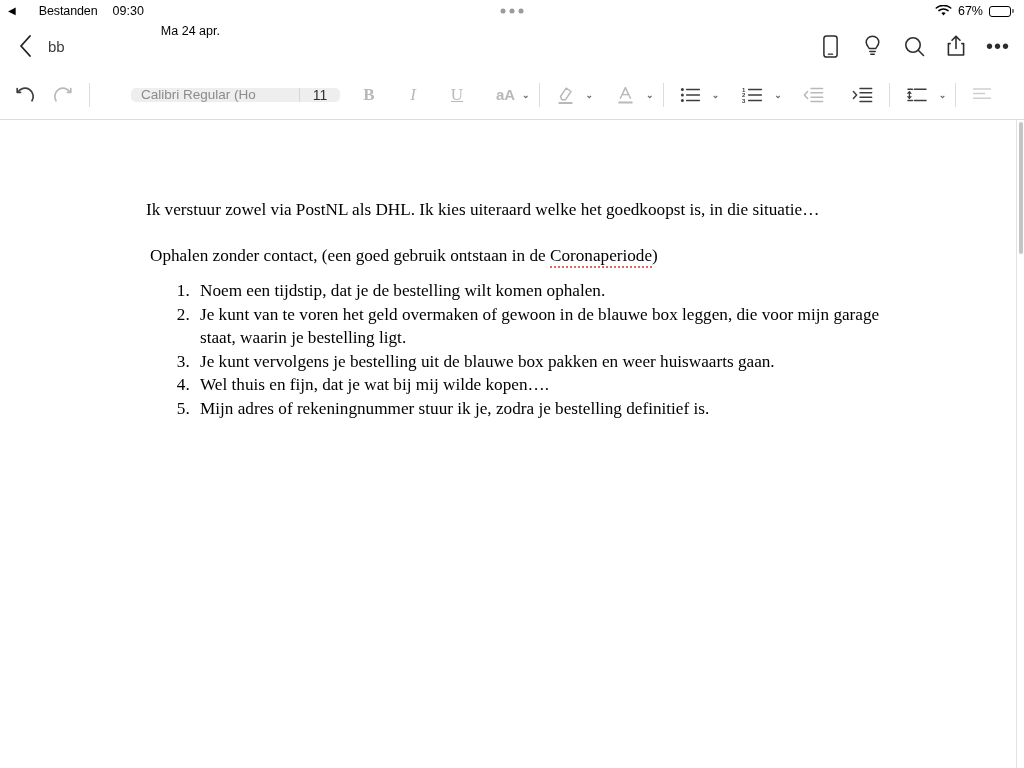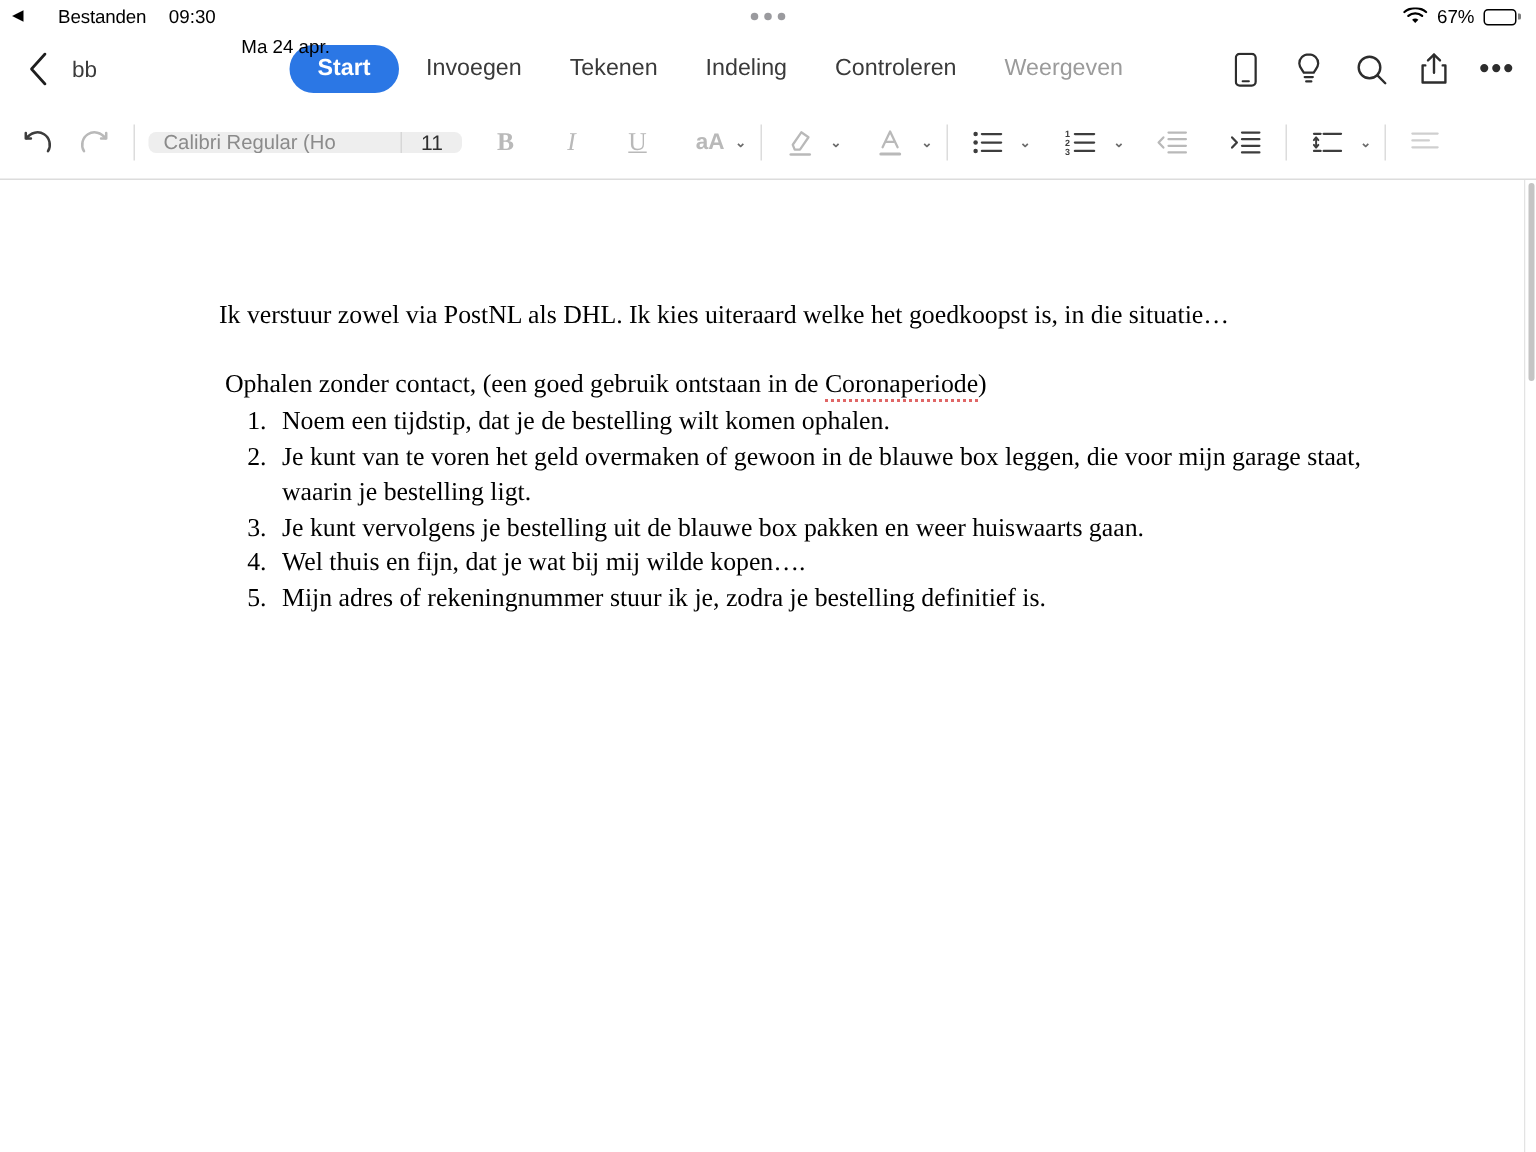--- a/index.html
+++ b/index.html
@@ -196,20 +196,21 @@
     background: #dcdcdc;
     margin: 0 9px;
   }
   .font-box {
     display: flex;
     align-items: center;
     height: 14px;
     background: #eeeeee;
     border-radius: 5px;
     overflow: hidden;
+    margin-left: 32px;
   }
   .font-name {
     width: 148px;
     font-size: 13.5px;
     color: #8b8b8b;
     padding: 0 10px;
     line-height: 30px;
     white-space: nowrap;
     overflow: hidden;
   }
@@ -267,21 +268,21 @@
     margin: 0 0 22px 0;
   }
   .para-lead {
     margin: 14px 0 2px 4px;
   }
   .spell {
     border-bottom: 2px dotted #e06666;
     padding-bottom: 1px;
   }
   ol.list {
-    margin: 0;
+    margin: 12px;
     padding-left: 36px;
     list-style: decimal;
   }
   ol.list li {
     padding-left: 6px;
     margin: 0;
   }
   ol.list li::marker {
     font-family: "Liberation Serif", serif;
   }
@@ -347,28 +348,20 @@
 </div>
 
 <div class="appbar">
   <div class="back-chevron">
     <svg width="13" height="22" viewBox="0 0 13 22" fill="none">
       <path d="M11 1 L2 11 L11 21" stroke="#1f1f1f" stroke-width="1.8" fill="none" stroke-linecap="round" stroke-linejoin="round"></path>
     </svg>
   </div>
   <div class="doc-title">bb</div>
 
-  <div class="tabs">
-    <div class="tab active">Start</div>
-    <div class="tab">Invoegen</div>
-    <div class="tab">Tekenen</div>
-    <div class="tab">Indeling</div>
-    <div class="tab">Controleren</div>
-    <div class="tab faded">Weergeven</div>
-  </div>
 
   <div class="appbar-right">
     <span class="icon-btn">
       <svg width="15" height="23" viewBox="0 0 15 23" fill="none">
         <rect x="0.9" y="0.9" width="13.2" height="21.2" rx="2.6" stroke="#2d2d2d" stroke-width="1.5"></rect>
         <line x1="5.4" y1="19.2" x2="9.6" y2="19.2" stroke="#2d2d2d" stroke-width="1.3" stroke-linecap="round"></line>
       </svg>
     </span>
     <span class="icon-btn">
       <svg width="17" height="23" viewBox="0 0 17 23" fill="none">

